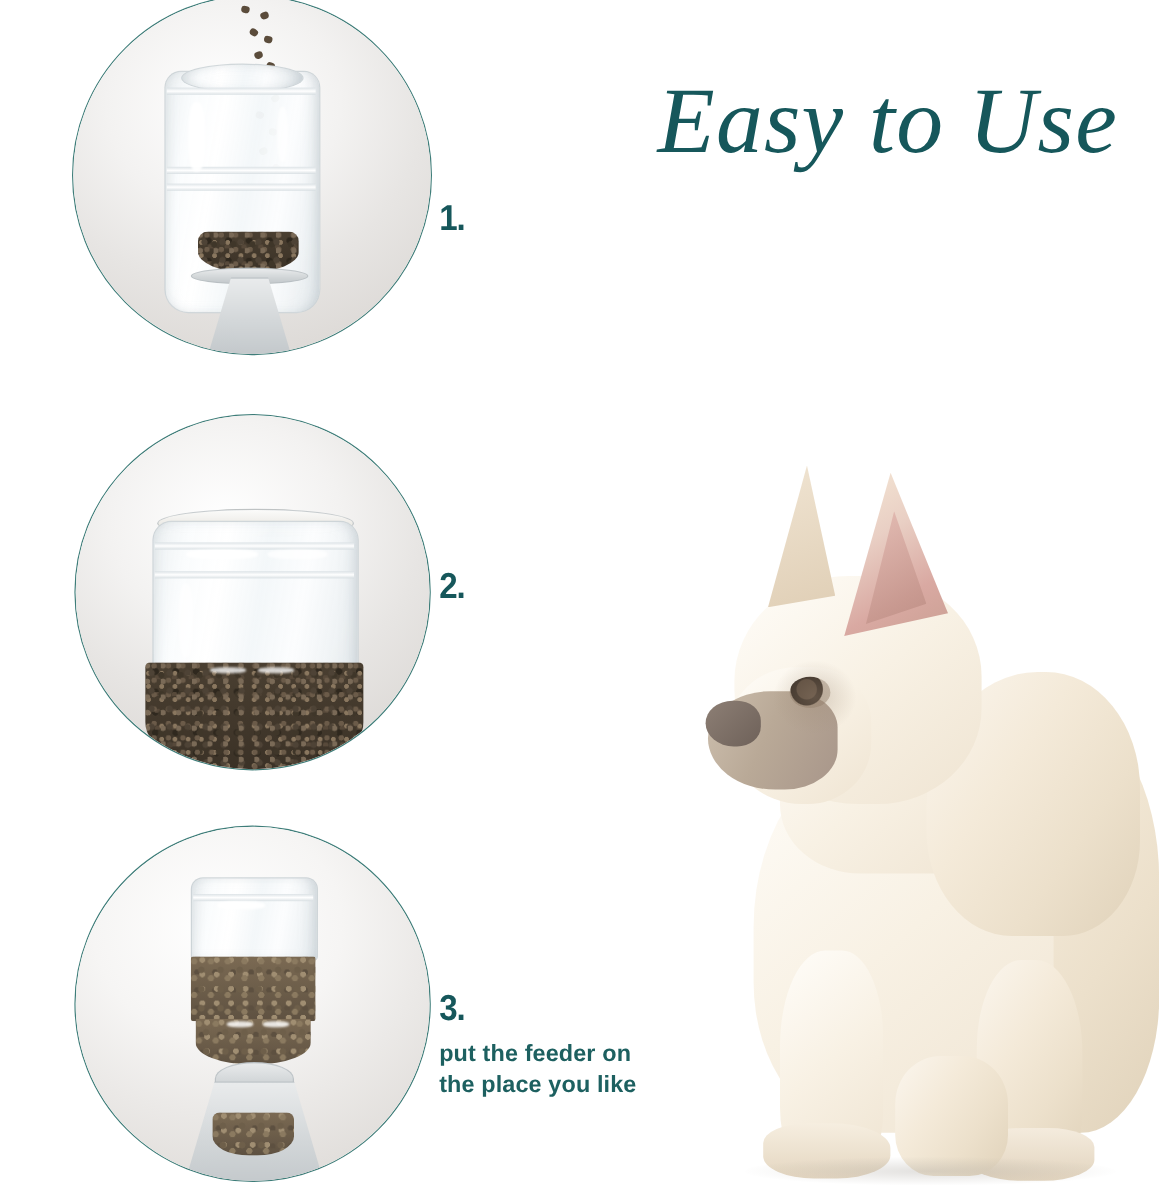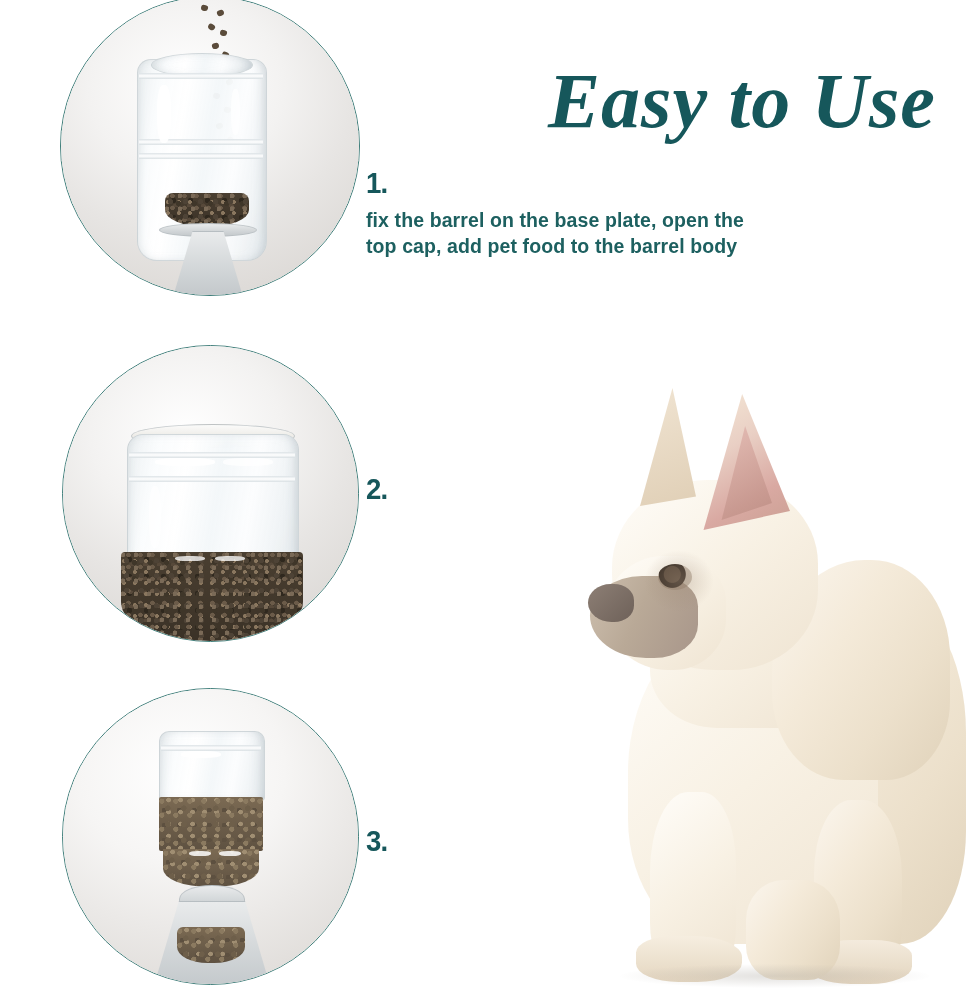--- a/index.html
+++ b/index.html
@@ -8,21 +8,21 @@
     background:#ffffff;
     font-family:"Liberation Sans", sans-serif;
     position:relative;overflow:hidden;
   }
   .stage{position:absolute;inset:0;}
 
   
   #title{
     position:absolute;left:548px;top:62px;width:400px;
     font-family:"Liberation Serif", serif;
-    font-style:italic;font-weight:bold;
+    font-style:italic;font-weight:normal;
     font-size:78px;line-height:1;
     letter-spacing:1px;
     color:#16575b;
     white-space:nowrap;
   }
 
   
   .step{position:absolute;}
   .step-num{
     font-family:"Liberation Sans", sans-serif;
@@ -202,30 +202,30 @@
     <div class="gloss" style="left:156px;top:162px;width:22px;height:5px;opacity:.9;"></div>
 
     <div class="base-plate" style="left:116px;top:196px;width:64px;height:26px;border-radius:50% 50% 6px 6px;"></div>
     <div class="base-plate" style="left:90px;top:212px;width:116px;height:86px;border-radius:4px 4px 10px 10px;
                 clip-path:polygon(22% 0,78% 0,100% 100%,0 100%);"></div>
     <div class="kibble kibble-light" style="left:114px;top:238px;width:68px;height:36px;border-radius:6px 6px 45% 45%;"></div>
   </div>
 
   <div class="step" id="step1">
     <div class="step-num">1.</div>
-    <div class="step-body">fix the barrel on the base plate, open the
-top cap, add pet food to the barrel body</div>
   </div>
 
   <div class="step" id="step2">
     <div class="step-num">2.</div>
   </div>
 
   <div class="step" id="step3">
     <div class="step-num">3.</div>
+    <div class="step-body">put the feeder on
+the place you like</div>
   </div>
 
   <div id="dog-photo">
 
     <div class="dogpart fur" style="left:196px;top:212px;width:204px;height:352px;border-radius:46% 40% 32% 44%;"></div>
 
     <div class="dogpart fur-light" style="left:62px;top:234px;width:250px;height:330px;border-radius:48% 42% 30% 38%;"></div>
 
     <div class="dogpart fur-light" style="left:84px;top:188px;width:186px;height:160px;border-radius:44% 50% 30% 36%;"></div>
 

